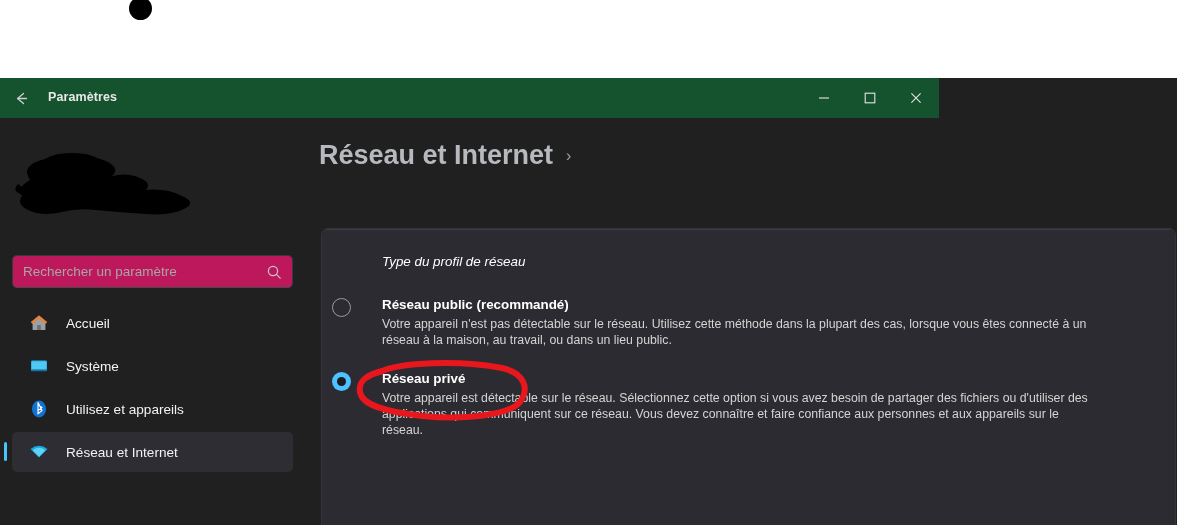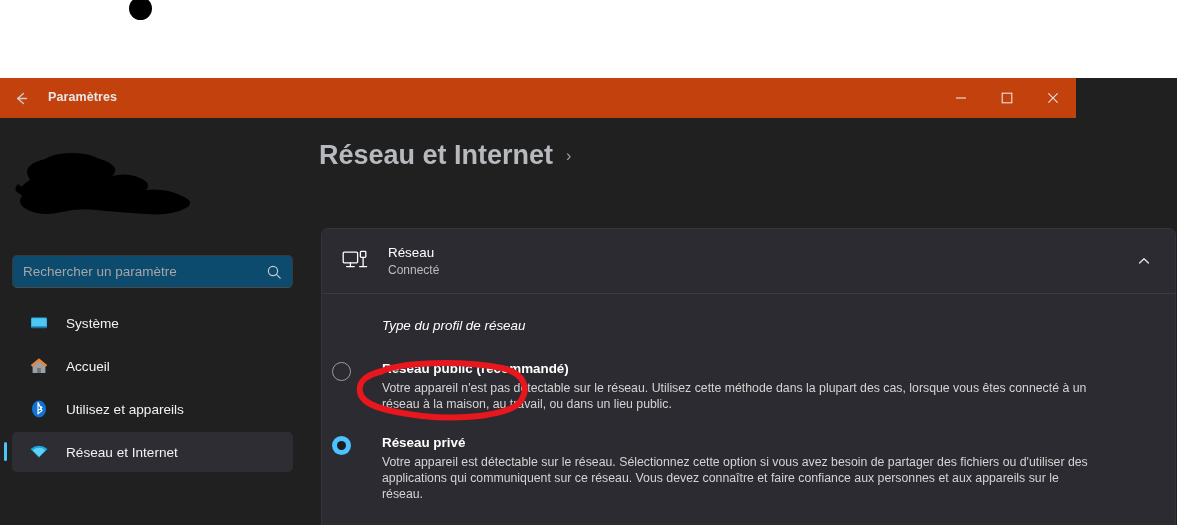--- a/index.html
+++ b/index.html
@@ -15,21 +15,21 @@
   .desktop-strip { position:absolute; left:0; top:0; width:1177px; height:78px; background:#ffffff; }
   .black-dot { position:absolute; left:129px; top:-3px; width:23px; height:23px; border-radius:50%; background:#000000; }
 
   
   .window {
     position:absolute; left:0; top:78px; width:1177px; height:447px;
     background:#202020; color:#ffffff; overflow:hidden;
   }
 
   
-  .titlebar { position:absolute; left:0; top:0; width:1076px; height:40px; background:#c2410c; }
+  .titlebar { position:absolute; left:0; top:0; width:939px; height:40px; background:#14532d; }
   .back-btn {
     position:absolute; left:6px; top:6px; width:30px; height:28px;
     display:flex; align-items:center; justify-content:center;
     border-radius:4px;
   }
   .back-btn svg { display:block; }
   .app-title {
     position:absolute; left:48px; top:12px;
     font-size:12.5px; font-weight:600; color:#e8e8e8; letter-spacing:.1px;
   }
@@ -39,21 +39,21 @@
 
   
   .sidebar { position:absolute; left:0; top:40px; width:305px; height:407px; background:#202020; }
   .redacted-block {
     position:absolute; left:10px; top:32px; width:218px; height:75px;
   }
   .redacted-block svg { display:block; }
 
   .search-wrap {
     position:absolute; left:12px; top:137px; width:281px; height:33px;
-    background:#0c4a6e; border:1px solid #393939; border-bottom-color:#4a4a4a;
+    background:#be185d; border:1px solid #393939; border-bottom-color:#4a4a4a;
     border-radius:5px; display:flex; align-items:center; padding:0 10px;
   }
   .search-input {
     flex:1; background:transparent; border:none; outline:none;
     color:#c8c8c8; font-size:13.5px; font-family:"Liberation Sans", sans-serif;
   }
   .search-input::placeholder { color:#a6a6a6; }
   .search-icon { width:16px; height:16px; flex:none; }
   .search-icon svg { display:block; }
 
@@ -172,42 +172,42 @@
             <path d="M10.4 10.4 L14.2 14.2" stroke="#c9c9c9" stroke-width="1.2" stroke-linecap="round"></path>
           </svg>
         </span>
       </div>
 
       <div class="navlist">
 
         <div class="navitem">
           <span class="nav-icon">
             <svg width="20" height="20" viewBox="0 0 20 20">
+              <path d="M10 2.6 L18 9 L16.4 9 L16.4 17 L3.6 17 L3.6 9 L2 9 Z" fill="#9aa0a6"></path>
+              <path d="M10 2.6 L18.2 9.3 L16.2 11 L10 5.8 L3.8 11 L1.8 9.3 Z" fill="#e8833a"></path>
+              <rect x="8.2" y="12" width="3.6" height="5" fill="#6c7278"></rect>
+            </svg>
+          </span>
+          <span class="nav-label">Accueil</span>
+        </div>
+
+        <div class="navitem">
+          <span class="nav-icon">
+            <svg width="20" height="20" viewBox="0 0 20 20">
               <rect x="2" y="4.5" width="16" height="10.4" rx="1.4" fill="#2bb2e8"></rect>
               <rect x="3" y="5.4" width="14" height="8" rx="1" fill="#4fc8f5"></rect>
               <rect x="2" y="13.6" width="16" height="1.6" rx=".8" fill="#1a6f9c"></rect>
             </svg>
           </span>
           <span class="nav-label">Système</span>
         </div>
 
         <div class="navitem">
           <span class="nav-icon">
             <svg width="20" height="20" viewBox="0 0 20 20">
-              <path d="M10 2.6 L18 9 L16.4 9 L16.4 17 L3.6 17 L3.6 9 L2 9 Z" fill="#9aa0a6"></path>
-              <path d="M10 2.6 L18.2 9.3 L16.2 11 L10 5.8 L3.8 11 L1.8 9.3 Z" fill="#e8833a"></path>
-              <rect x="8.2" y="12" width="3.6" height="5" fill="#6c7278"></rect>
-            </svg>
-          </span>
-          <span class="nav-label">Accueil</span>
-        </div>
-
-        <div class="navitem">
-          <span class="nav-icon">
-            <svg width="20" height="20" viewBox="0 0 20 20">
               <ellipse cx="10" cy="10" rx="7" ry="8.4" fill="#1173d4"></ellipse>
               <path d="M9 5.2 L13 8.6 L9 11.6 L9 3.6 L13 11.6 L9 14.8 Z" fill="none" stroke="#ffffff" stroke-width="1.15" stroke-linejoin="round"></path>
             </svg>
           </span>
           <span class="nav-label">Utilisez et appareils</span>
         </div>
 
         <div class="navitem selected">
           <span class="nav-icon">
             <svg width="20" height="20" viewBox="0 0 20 20">
@@ -229,39 +229,20 @@
 
     <div class="content">
 
       <div class="breadcrumb">
         <span class="bc-parent">Réseau et Internet</span>
         <span class="bc-sep">›</span>
       </div>
 
       <div class="card">
 
-        <div class="card-header">
-          <span class="card-hdr-icon">
-            <svg width="26" height="24" viewBox="0 0 26 24">
-              <rect x="1.2" y="3.2" width="14.4" height="10.6" rx="1" fill="none" stroke="#ffffff" stroke-width="1.3"></rect>
-              <path d="M8.4 13.8 V17 M4.6 17.6 H12.2" stroke="#ffffff" stroke-width="1.3" stroke-linecap="round"></path>
-              <rect x="18.4" y="2.4" width="5.4" height="6" rx=".8" fill="none" stroke="#ffffff" stroke-width="1.3"></rect>
-              <path d="M21.1 8.6 V17.6 M17.6 17.6 H24.6" stroke="#ffffff" stroke-width="1.3" stroke-linecap="round"></path>
-            </svg>
-          </span>
-          <span class="card-hdr-text">
-            <span class="card-hdr-title" style="display:block">Réseau</span>
-            <span class="card-hdr-sub" style="display:block">Connecté</span>
-          </span>
-          <span class="chevron">
-            <svg width="14" height="14" viewBox="0 0 14 14">
-              <path d="M2.6 9 L7 4.8 L11.4 9" fill="none" stroke="#e2e2e2" stroke-width="1.4" stroke-linecap="round" stroke-linejoin="round"></path>
-            </svg>
-          </span>
-        </div>
 
         <div class="card-divider"></div>
 
         <div class="card-body">
           <div class="section-label">Type du profil de réseau</div>
 
           <div class="radio-row">
             <span class="radio-mark off"></span>
             <div class="radio-title">Réseau public (recommandé)</div>
             <div class="radio-desc">Votre appareil n'est pas détectable sur le réseau. Utilisez cette méthode dans la plupart des cas, lorsque vous êtes connecté à un réseau à la maison, au travail, ou dans un lieu public.</div>

